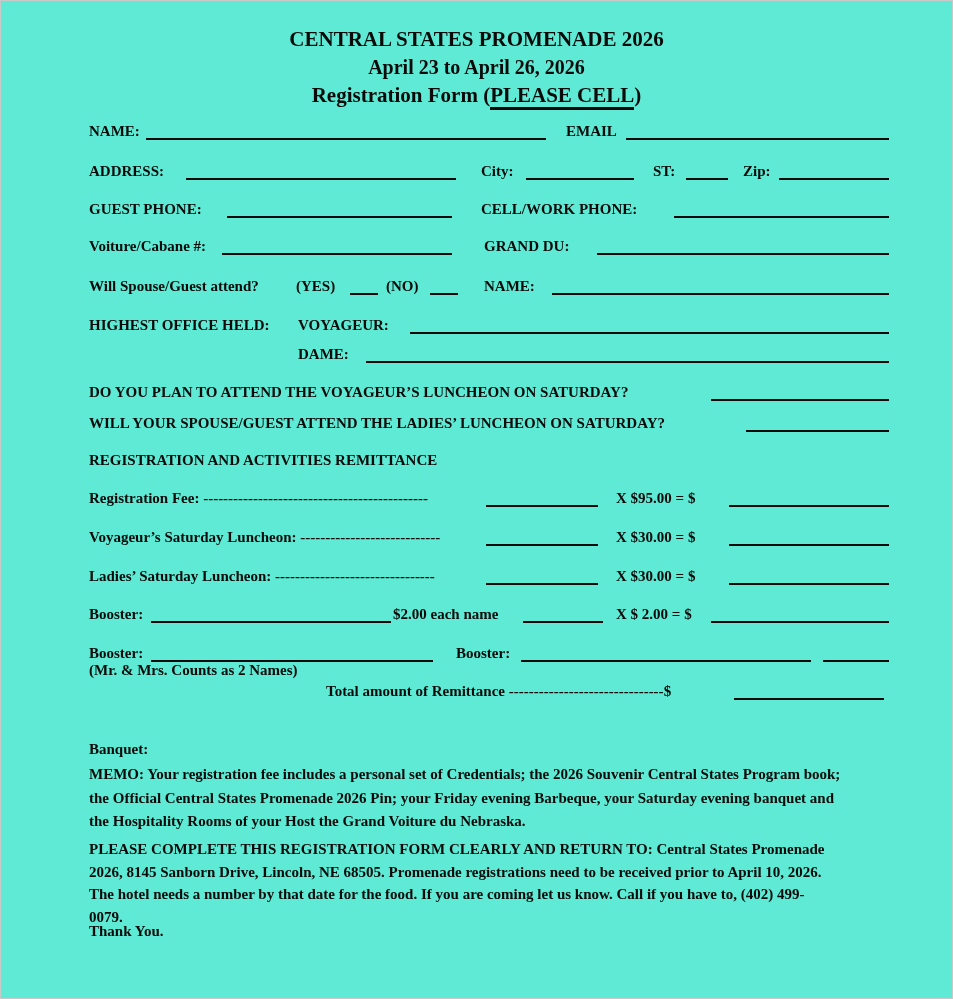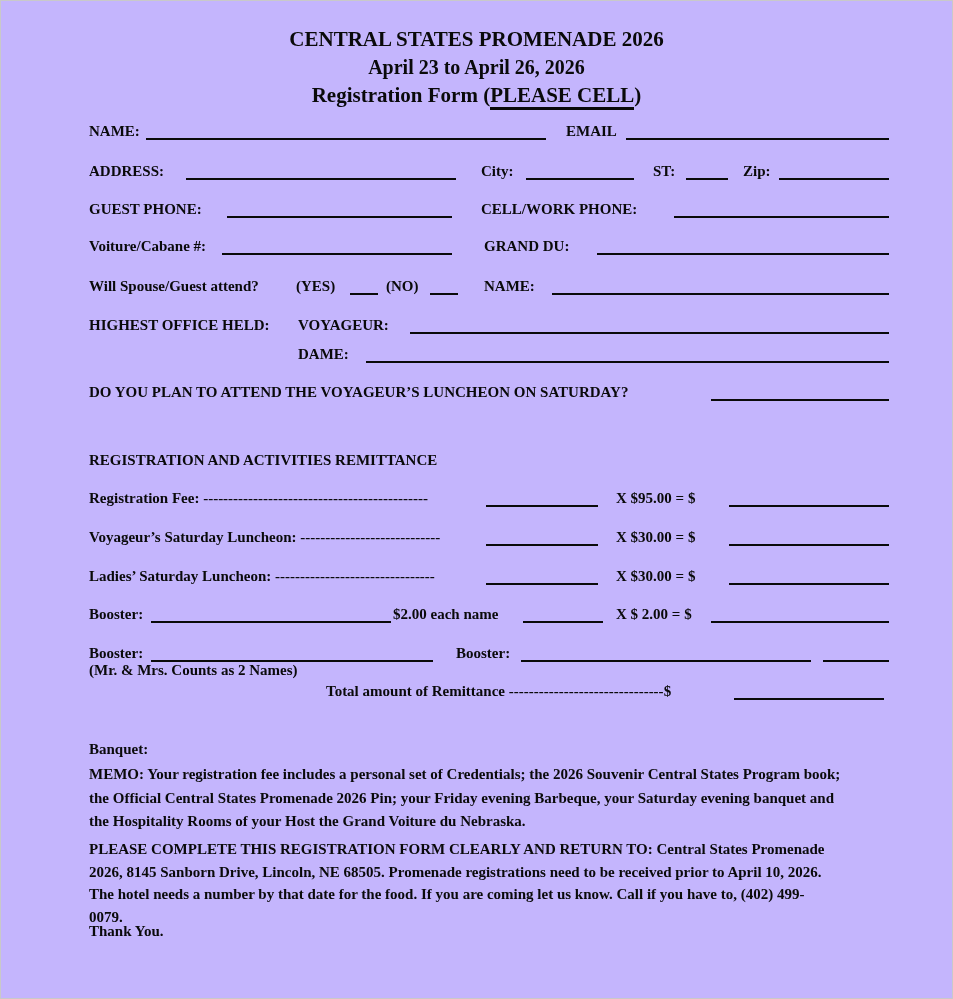--- a/index.html
+++ b/index.html
@@ -1,19 +1,19 @@
 <!DOCTYPE html>
 <html><head>
 <meta charset="utf-8">
 <style>
   html,body{margin:0;padding:0;background:#fff;}
   #page{
     position:relative;
     width:951px;height:997px;
-    background:#c4b5fd;
+    background:#5eead4;
     border:1px solid #c9c9c9;
     font-family:"Liberation Serif","DejaVu Serif",serif;
     font-weight:bold;
     color:#0a0a0a;
     overflow:hidden;
   }
   .hdr{position:absolute;top:24px;left:0;width:100%;text-align:center;line-height:28px;}
   .hdr .t1{font-size:21px;}
   .hdr .t2{font-size:20px;}
   .hdr .t3{font-size:21px;}
@@ -90,20 +90,24 @@
 
   <div class="row" style="top:341px">
     <span class="lbl" style="left:209px">DAME:</span>
     <span class="ln" style="left:277px;width:523px"></span>
   </div>
 
   <div class="row" style="top:379px">
     <span class="lbl" style="left:0">DO YOU PLAN TO ATTEND THE VOYAGEUR’S LUNCHEON ON SATURDAY?</span>
     <span class="ln" style="left:622px;width:178px"></span>
   </div>
+  <div class="row" style="top:410px">
+    <span class="lbl" style="left:0">WILL YOUR SPOUSE/GUEST ATTEND THE LADIES’ LUNCHEON ON SATURDAY?</span>
+    <span class="ln" style="left:657px;width:143px"></span>
+  </div>
 
   <div class="row" style="top:447px">
     <span class="lbl" style="left:0">REGISTRATION AND ACTIVITIES REMITTANCE</span>
   </div>
 
   <div class="row" style="top:485px">
     <span class="lbl" style="left:0"><span>Registration Fee:</span> <span>---------------------------------------------</span></span>
     <span class="ln" style="left:397px;width:112px"></span>
     <span class="lbl" style="left:527px">X $95.00 = $</span>
     <span class="ln" style="left:640px;width:160px"></span>

